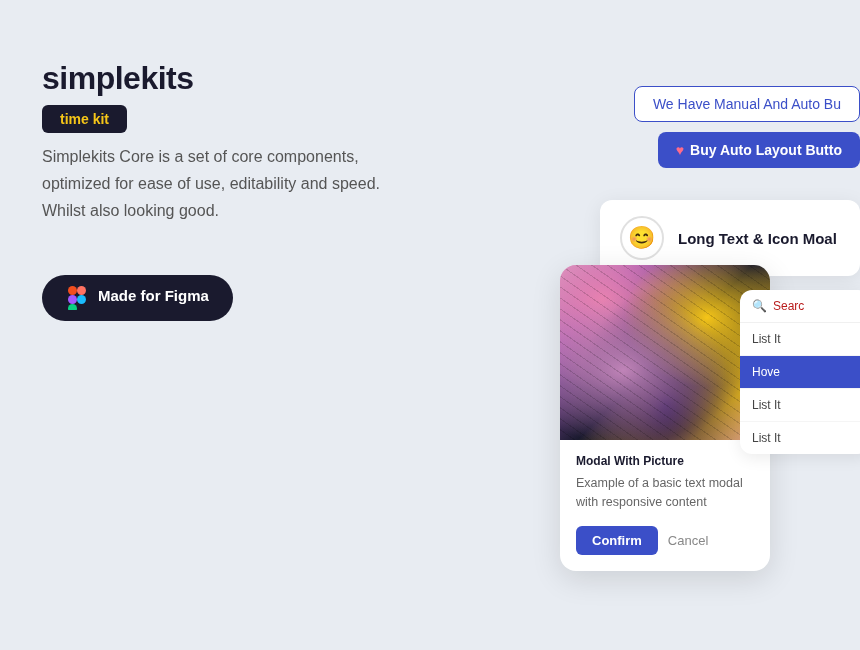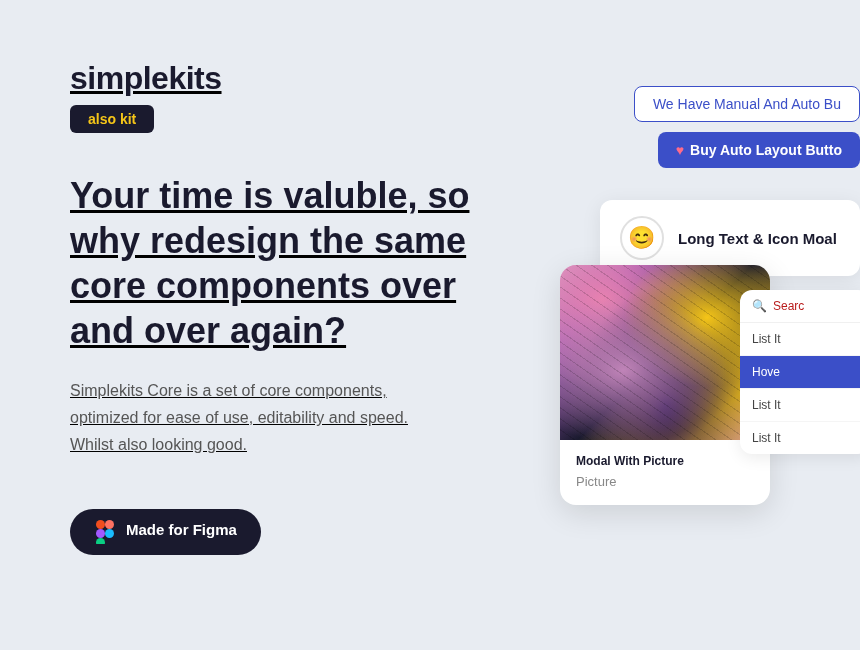--- a/index.html
+++ b/index.html
@@ -12,22 +12,21 @@
       overflow: hidden;
       position: relative;
     }
 
     
     .left-panel {
       position: absolute;
       left: 0; top: 0;
       width: 560px;
       height: 469px;
-      padding: 60px 70px;
-      text-decoration: underline;
+      padding: 60px 42px;
     }
 
     .logo-area {
       margin-bottom: 10px;
     }
 
     .logo-text {
       font-size: 32px;
       font-weight: 700;
       color: #1a1a2e;
@@ -310,24 +309,23 @@
     }
   </style>
 </head>
 <body>
 
 <div class="left-panel">
   <div class="logo-area">
     <div class="logo-text">
       <span>simplekits</span>
     </div>
-    <span class="badge">also kit</span>
-  </div>
-
-  <h1 class="headline">Your time is valuble, so why redesign the same core components over and over again?</h1>
+    <span class="badge">time kit</span>
+  </div>
+
 
   <p class="description">Simplekits Core is a set of core components, optimized for ease of use, editability and speed. Whilst also looking good.</p>
 
   <button class="figma-btn">
     <span class="figma-icon">
       <svg width="18" height="24" viewBox="0 0 18 24" fill="none" xmlns="http://www.w3.org/2000/svg">
         <rect x="0" y="0" width="9" height="9" rx="4.5" fill="#F24E1E"></rect>
         <rect x="9" y="0" width="9" height="9" rx="4.5" fill="#FF7262"></rect>
         <rect x="0" y="9" width="9" height="9" rx="4.5" fill="#A259FF"></rect>
         <rect x="0" y="18" width="9" height="9" rx="4.5" fill="#0ACF83"></rect>
@@ -359,22 +357,24 @@
     </div>
   </div>
 
   <div class="picture-modal">
     <div class="picture-modal-image">
       <div class="marble-swirl"></div>
       <div class="swirl-lines"></div>
     </div>
     <div class="picture-modal-body">
       <div class="picture-modal-title">Modal With Picture</div>
+      <div class="picture-modal-desc">Example of a basic text modal with responsive content</div>
       <div class="picture-modal-actions">
-        <button class="btn-cancel">Picture</button>
+        <button class="btn-confirm">Confirm</button>
+        <button class="btn-cancel">Cancel</button>
       </div>
     </div>
   </div>
 
   <div class="list-panel">
     <div class="search-row">
       <span class="search-icon-sm">🔍</span>
       <span class="search-text">Searc</span>
     </div>
     <div class="list-item-row">

